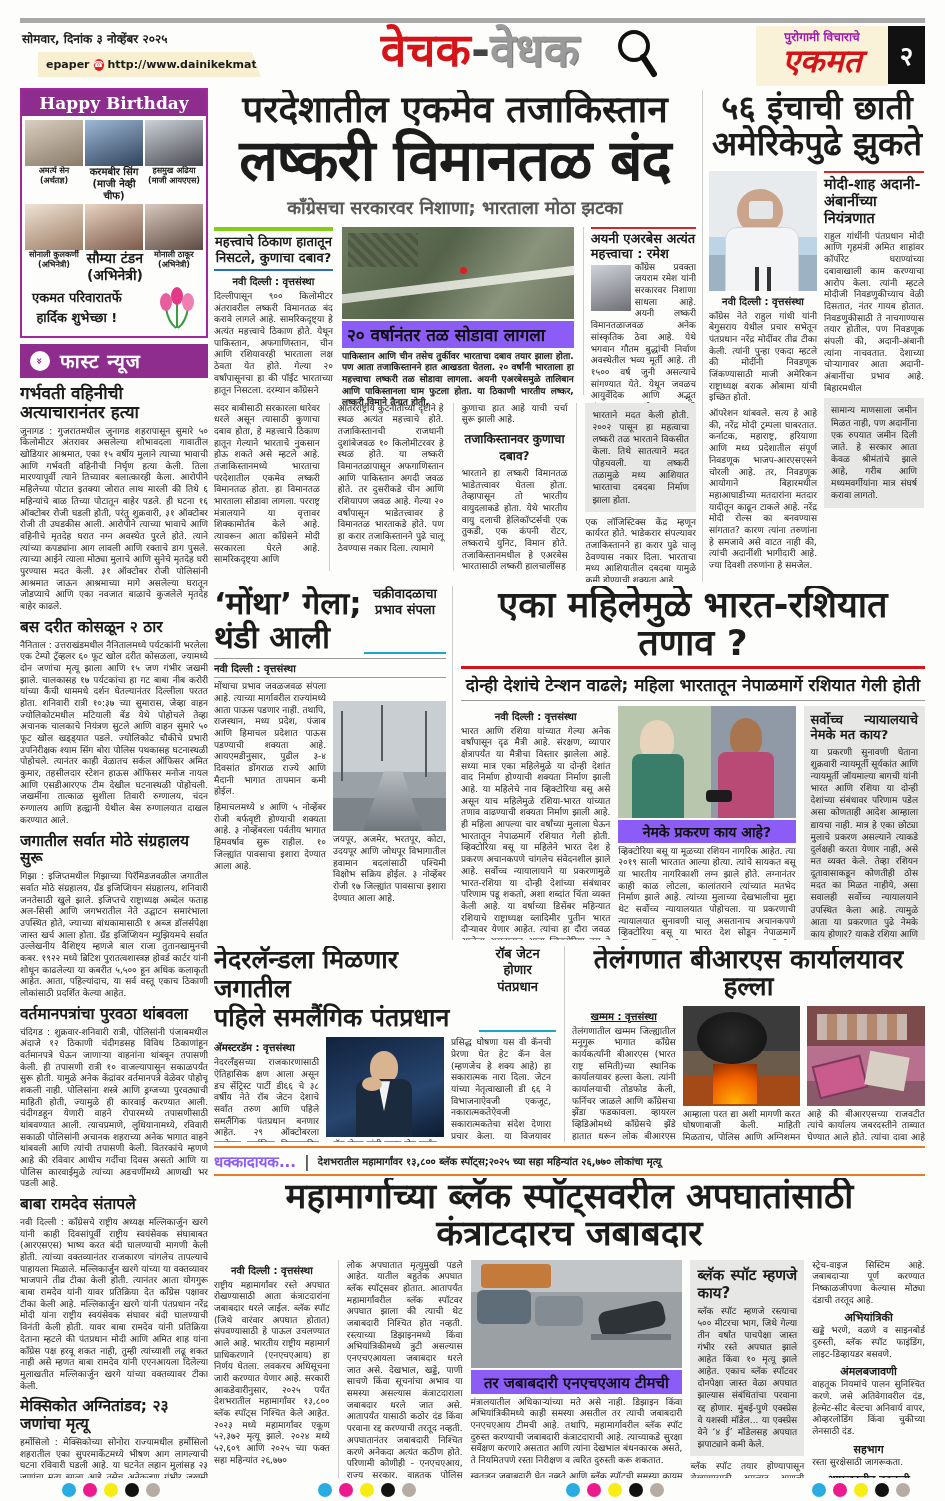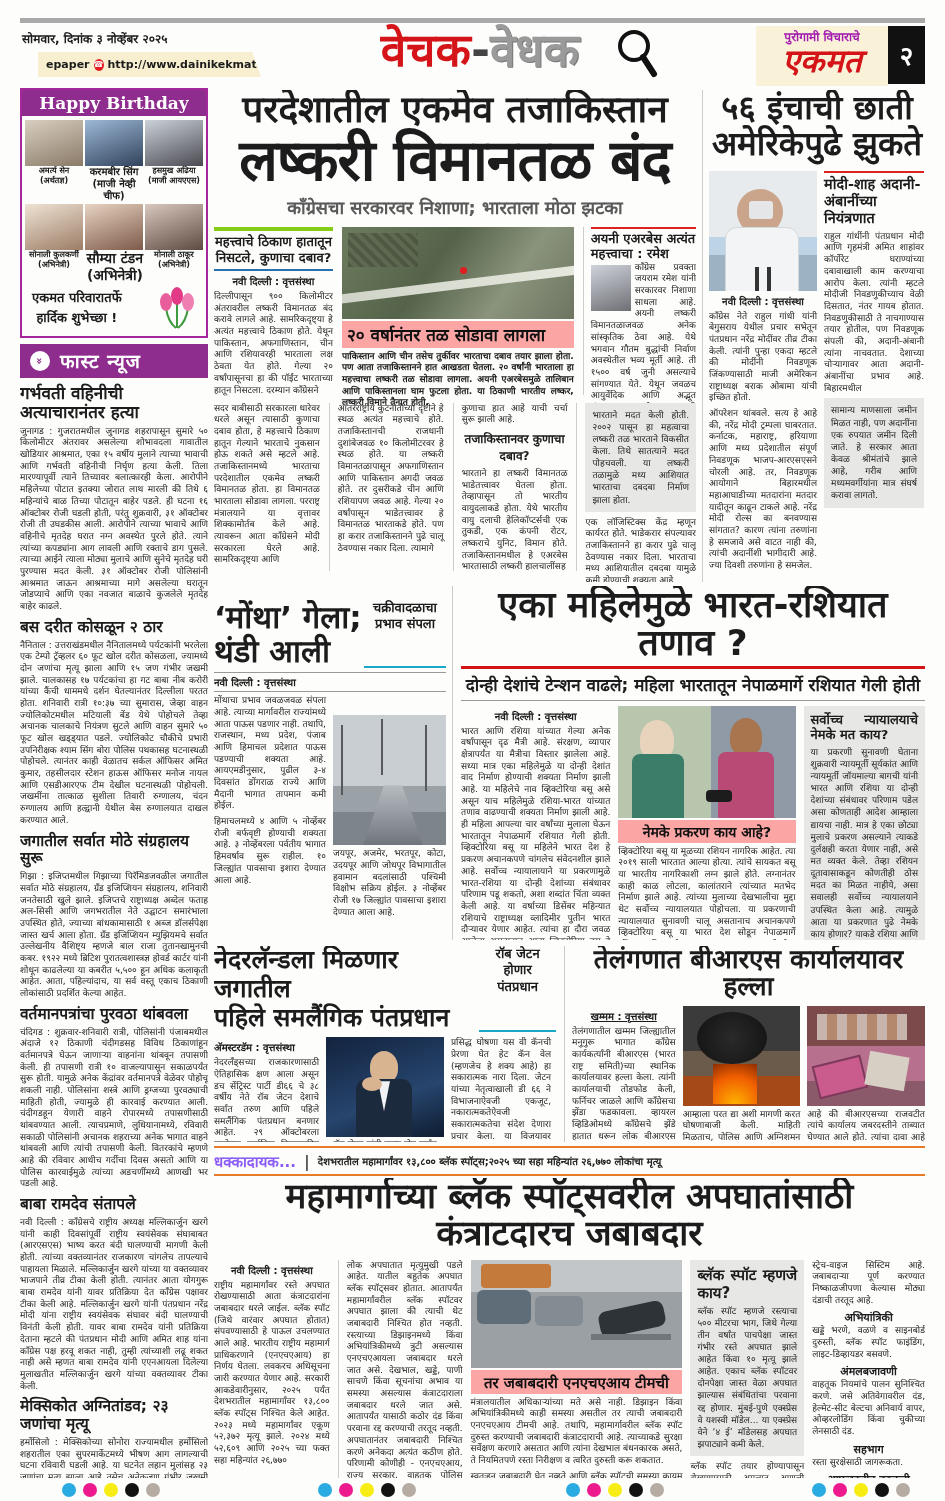--- a/index.html
+++ b/index.html
@@ -1,21 +1,21 @@
 <!DOCTYPE html>
 <html><head>
 <meta charset="utf-8">
 <style>
   html,body{margin:0;padding:0;background:#e9e9e9;}
   .page{position:relative;width:945px;height:1501px;background:#fdfdfc;margin:0 auto;
         font-family:"DejaVu Sans",sans-serif;color:#1c1c1c;overflow:hidden;}
   .abs{position:absolute;}
   .bd{font-size:9px;line-height:1.3;text-align:justify;color:#222;}
   .byline{font-size:10px;font-weight:bold;text-align:center;margin:3px 0;}
-  .yellowcap{background:#fca5a5;font-weight:bold;padding:2px 5px;font-size:14px;color:#111;}
+  .yellowcap{background:#8b5cf6;font-weight:bold;padding:2px 5px;font-size:14px;color:#111;}
   .graybox{background:#e7e7e5;padding:6px 7px;font-size:9px;line-height:1.35;text-align:justify;}
   .cols{display:flex;gap:9px;}
   .vline{border-left:1px solid #ccc;}
   .photo{position:relative;overflow:hidden;}
   .capb{font-size:9px;line-height:1.3;text-align:justify;font-weight:500;}
   .sidehead{font-size:15.5px;font-weight:bold;line-height:1.15;margin:6px 0 3px 0;}
   .dotrow{display:flex;gap:7px;}
   .dot{width:14px;height:14px;border-radius:50%;}
   .note{font-size:13px;font-weight:bold;text-align:center;line-height:1.25;}
   .noteline{border-bottom:2px solid #19a8c8;padding-bottom:17px;}
@@ -183,21 +183,21 @@
         <div class="bd" style="margin-top:4px;">ऑपरेशन थांबवले. सत्य हे आहे की, नरेंद्र मोदी ट्रम्पला घाबरतात. कर्नाटक, महाराष्ट्र, हरियाणा आणि मध्य प्रदेशातील संपूर्ण निवडणूक भाजप-आरएसएसने चोरली आहे. तर, निवडणूक आयोगाने बिहारमधील महाआघाडीच्या मतदारांना मतदार यादीतून काढून टाकले आहे. नरेंद्र मोदी रोल्स का बनवण्यास सांगतात? कारण त्यांना तरुणांना हे समजावे असे वाटत नाही की, त्यांची अदानींशी भागीदारी आहे. ज्या दिवशी तरुणांना हे समजेल.</div>
       </div>
       <div style="width:100px;">
         <div style="border-top:2px solid #d22;padding-top:3px;font-size:14.5px;font-weight:bold;line-height:1.2;">मोदी-शाह अदानी-अंबानींच्या नियंत्रणात</div>
         <div class="bd" style="margin-top:3px;">राहुल गांधींनी पंतप्रधान मोदी आणि गृहमंत्री अमित शाहांवर कॉर्पोरेट घराण्यांच्या दबावाखाली काम करण्याचा आरोप केला. त्यांनी म्हटले मोदीजी निवडणुकीच्याच वेळी दिसतात, नंतर गायब होतात. निवडणुकीसाठी ते नाचगाण्यास तयार होतील, पण निवडणूक संपली की, अदानी-अंबानी त्यांना नाचवतात. देशाच्या चोऱ्यागावर आता अदानी-अंबानींचा प्रभाव आहे. बिहारमधील</div>
         <div class="graybox" style="margin-top:4px;">सामान्य माणसाला जमीन मिळत नाही, पण अदानींना एक रुपयात जमीन दिली जाते. हे सरकार आता केवळ श्रीमंतांचे झाले आहे, गरीब आणि मध्यमवर्गीयांना मात्र संघर्ष करावा लागतो.</div>
       </div>
     </div>
   </div>
 
-  <div class="abs" style="left:214px;top:600px;width:232px;height:354px;overflow:hidden;">
+  <div class="abs" style="left:214px;top:586px;width:232px;height:354px;overflow:hidden;">
     <div style="display:flex;justify-content:space-between;">
       <div style="font-size:31px;font-weight:bold;line-height:1.1;">
         <span>‘मोंथा’ गेला;</span><br>
         <span>थंडी आली</span>
       </div>
       <div class="note noteline" style="width:82px;">चक्रीवादळाचा प्रभाव संपला</div>
     </div>
     <div class="byline" style="text-align:left;border-top:1px solid #999;border-bottom:1px solid #999;padding:2px 0;margin-top:4px;">नवी दिल्ली : वृत्तसंस्था</div>
     <div class="cols" style="gap:7px;">
       <div style="width:112px;">

